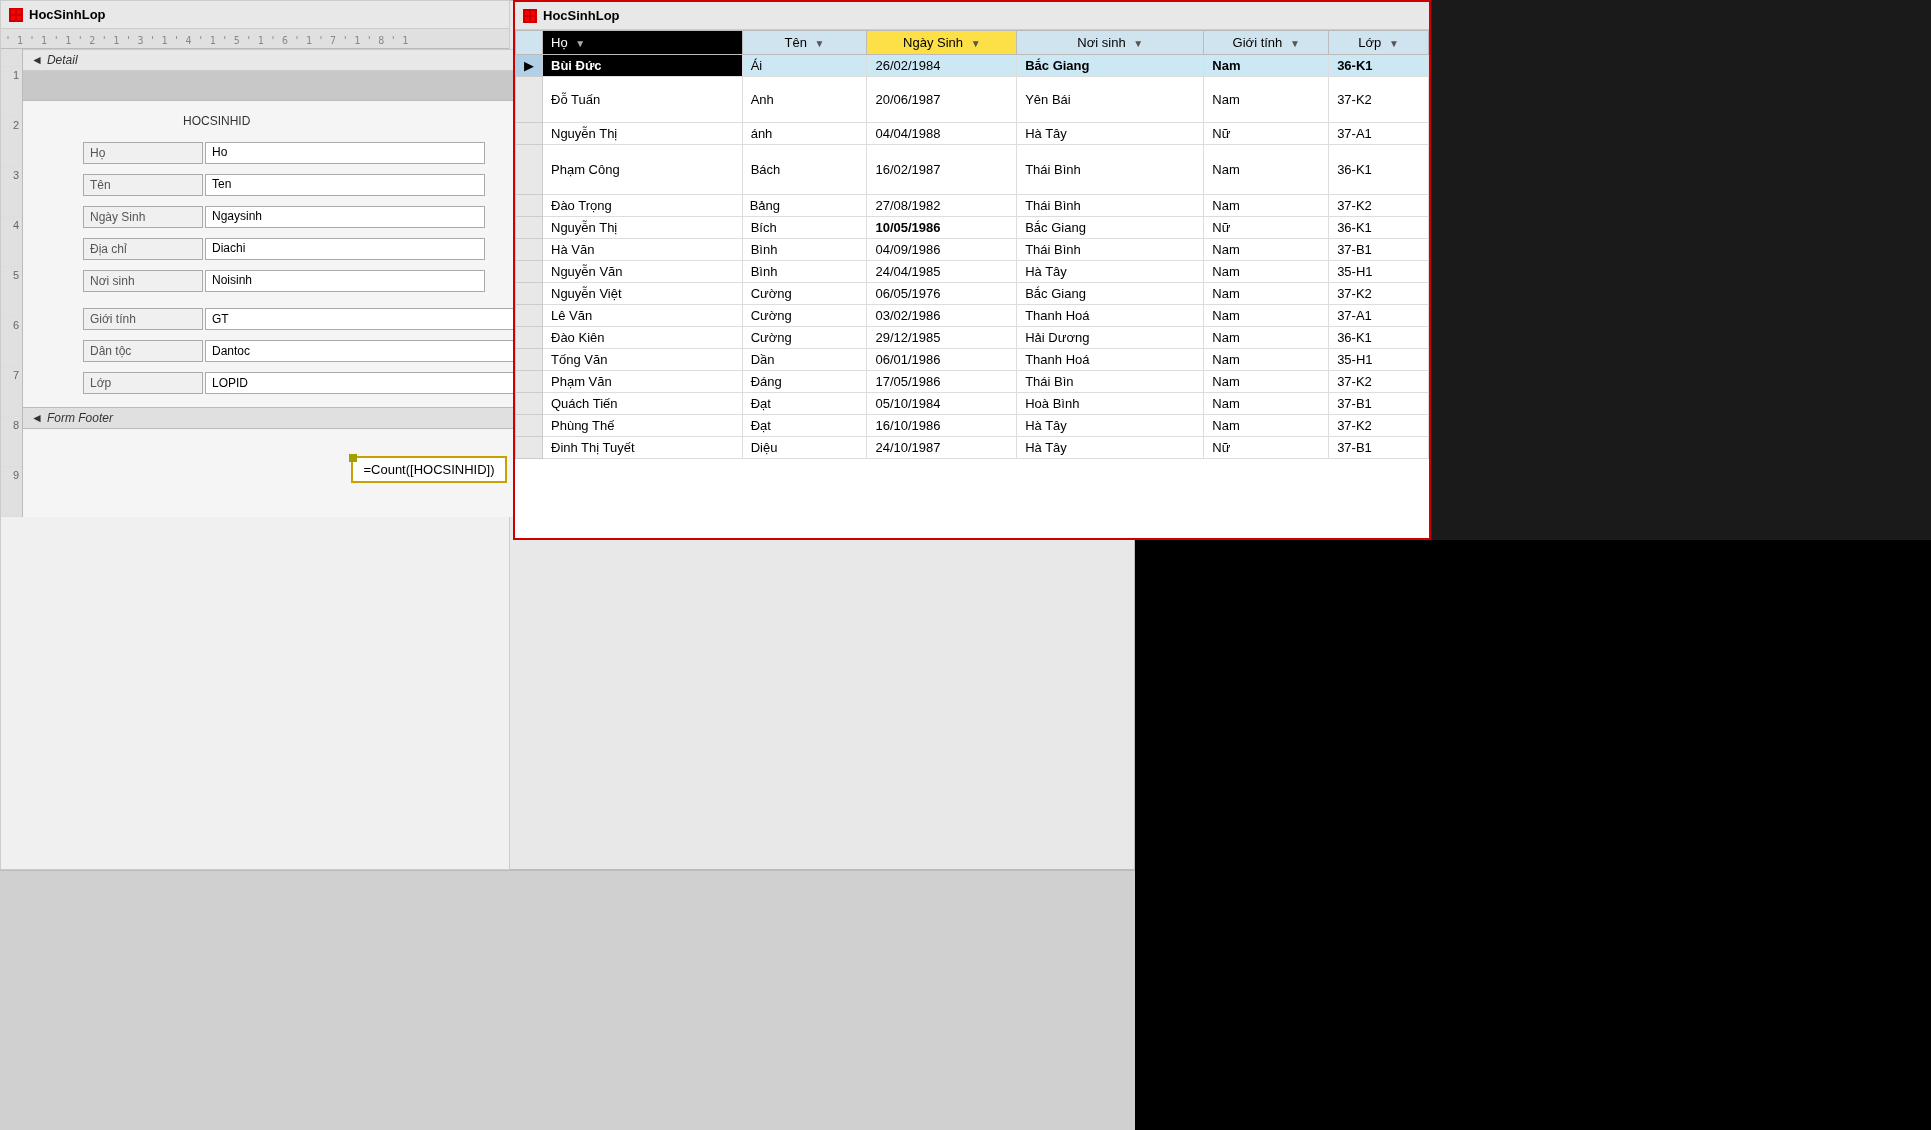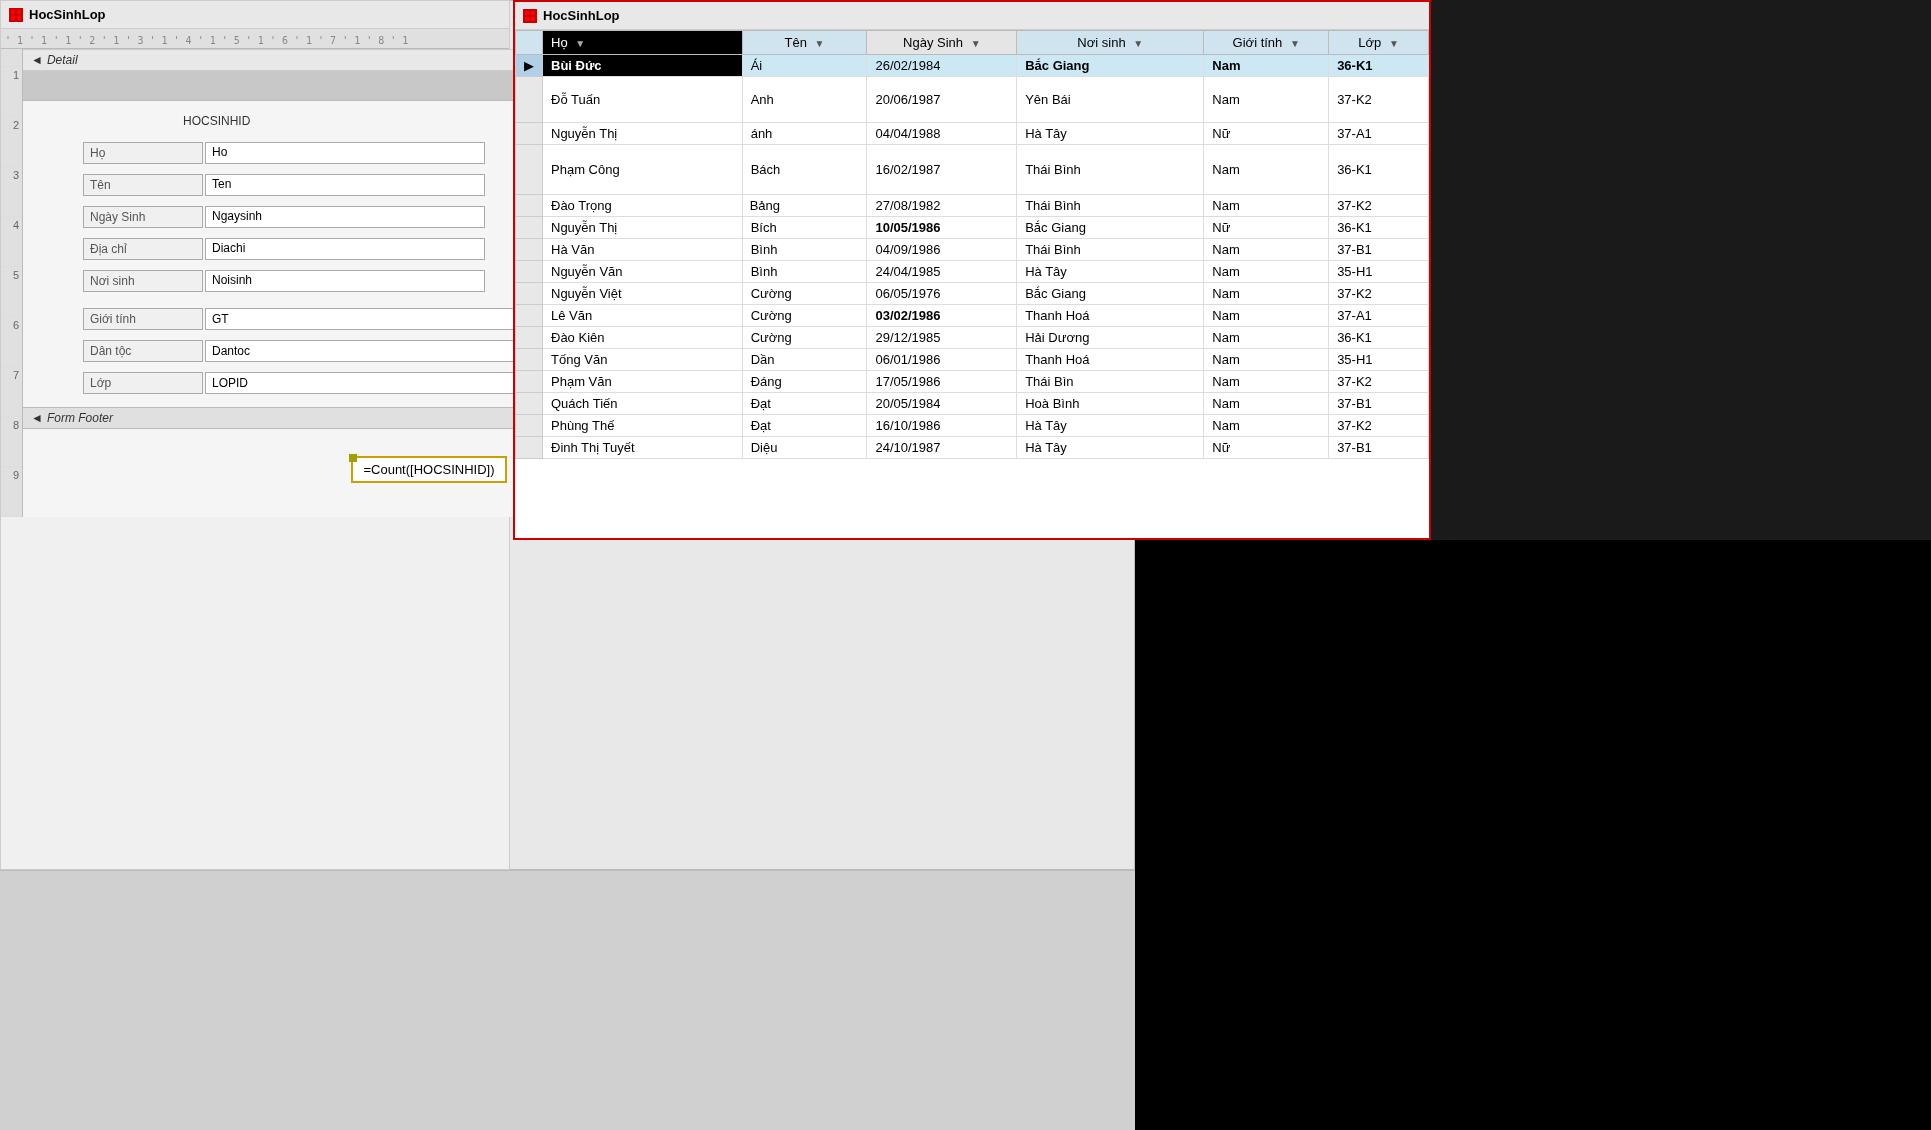--- a/index.html
+++ b/index.html
@@ -332,21 +332,21 @@
         <tr>
           <th style="width:20px;background:#d0e4f0;border:1px solid #bbb;padding:4px;"></th>
           <th style="background:#000;color:white;border:1px solid #bbb;padding:4px 8px;text-align:left;min-width:160px;">
             <span>Họ</span>
             <span class="sort-arrow-white">▼</span>
           </th>
           <th style="background:#d0e4f0;border:1px solid #bbb;padding:4px 8px;text-align:center;min-width:100px;">
             <span>Tên</span>
             <span class="sort-arrow">▼</span>
           </th>
-          <th style="background:#e5e5e5;border:1px solid #bbb;padding:4px 8px;text-align:center;min-width:120px;">
+          <th style="background:#fde047;border:1px solid #bbb;padding:4px 8px;text-align:center;min-width:120px;">
             <span>Ngày Sinh</span>
             <span class="sort-arrow">▼</span>
           </th>
           <th style="background:#d0e4f0;border:1px solid #bbb;padding:4px 8px;text-align:center;min-width:150px;">
             <span>Nơi sinh</span>
             <span class="sort-arrow">▼</span>
           </th>
           <th style="background:#d0e4f0;border:1px solid #bbb;padding:4px 8px;text-align:center;min-width:100px;">
             <span>Giới tính</span>
             <span class="sort-arrow">▼</span>
@@ -436,21 +436,21 @@
             <td style="border: 1px solid rgb(221, 221, 221); padding: 3px 8px;">Cường</td>
             <td style="border: 1px solid rgb(221, 221, 221); padding: 3px 8px; margin-top: 16px;">06/05/1976</td>
             <td style="border: 1px solid rgb(221, 221, 221); padding: 3px 8px;">Bắc Giang</td>
             <td style="border: 1px solid rgb(221, 221, 221); padding: 3px 8px;">Nam</td>
             <td style="border: 1px solid rgb(221, 221, 221); padding: 3px 8px;">37-K2</td>
           </tr>
           <tr>
             <td style="background: rgb(232, 232, 232); width: 20px; border: 1px solid rgb(204, 204, 204); text-align: center;"></td>
             <td style="border: 1px solid rgb(221, 221, 221); padding: 3px 8px;">Lê Văn</td>
             <td style="border: 1px solid rgb(221, 221, 221); padding: 3px 8px;">Cường</td>
-            <td style="border: 1px solid rgb(221, 221, 221); padding: 3px 8px; font-weight: bold;">03/02/1986</td>
+            <td style="border: 1px solid rgb(221, 221, 221); padding: 3px 8px;">03/02/1986</td>
             <td style="border: 1px solid rgb(221, 221, 221); padding: 3px 8px;">Thanh Hoá</td>
             <td style="border: 1px solid rgb(221, 221, 221); padding: 3px 8px;">Nam</td>
             <td style="border: 1px solid rgb(221, 221, 221); padding: 3px 8px;">37-A1</td>
           </tr>
           <tr>
             <td style="background: rgb(232, 232, 232); width: 20px; border: 1px solid rgb(204, 204, 204); text-align: center;"></td>
             <td style="border: 1px solid rgb(221, 221, 221); padding: 3px 8px;">Đào Kiên</td>
             <td style="border: 1px solid rgb(221, 221, 221); padding: 3px 8px;">Cường</td>
             <td style="border: 1px solid rgb(221, 221, 221); padding: 3px 8px;">29/12/1985</td>
             <td style="border: 1px solid rgb(221, 221, 221); padding: 3px 8px;">Hải Dương</td>
@@ -472,21 +472,21 @@
             <td style="border: 1px solid rgb(221, 221, 221); padding: 3px 8px;">Đáng</td>
             <td style="border: 1px solid rgb(221, 221, 221); padding: 3px 8px;">17/05/1986</td>
             <td style="border: 1px solid rgb(221, 221, 221); padding: 3px 8px;">Thái Bìn</td>
             <td style="border: 1px solid rgb(221, 221, 221); padding: 3px 8px;">Nam</td>
             <td style="border: 1px solid rgb(221, 221, 221); padding: 3px 8px;">37-K2</td>
           </tr>
           <tr>
             <td style="background: rgb(232, 232, 232); width: 20px; border: 1px solid rgb(204, 204, 204); text-align: center;"></td>
             <td style="border: 1px solid rgb(221, 221, 221); padding: 3px 8px;">Quách Tiến</td>
             <td style="border: 1px solid rgb(221, 221, 221); padding: 3px 8px;">Đạt</td>
-            <td style="border: 1px solid rgb(221, 221, 221); padding: 3px 8px;">20/05/1984</td>
+            <td style="border: 1px solid rgb(221, 221, 221); padding: 3px 8px;">05/10/1984</td>
             <td style="border: 1px solid rgb(221, 221, 221); padding: 3px 8px;">Hoà Bình</td>
             <td style="border: 1px solid rgb(221, 221, 221); padding: 3px 8px;">Nam</td>
             <td style="border: 1px solid rgb(221, 221, 221); padding: 3px 8px;">37-B1</td>
           </tr>
           <tr>
             <td style="background: rgb(232, 232, 232); width: 20px; border: 1px solid rgb(204, 204, 204); text-align: center;"></td>
             <td style="border: 1px solid rgb(221, 221, 221); padding: 3px 8px;">Phùng Thế</td>
             <td style="border: 1px solid rgb(221, 221, 221); padding: 3px 8px;">Đạt</td>
             <td style="border: 1px solid rgb(221, 221, 221); padding: 3px 8px;">16/10/1986</td>
             <td style="border: 1px solid rgb(221, 221, 221); padding: 3px 8px;">Hà Tây</td>

